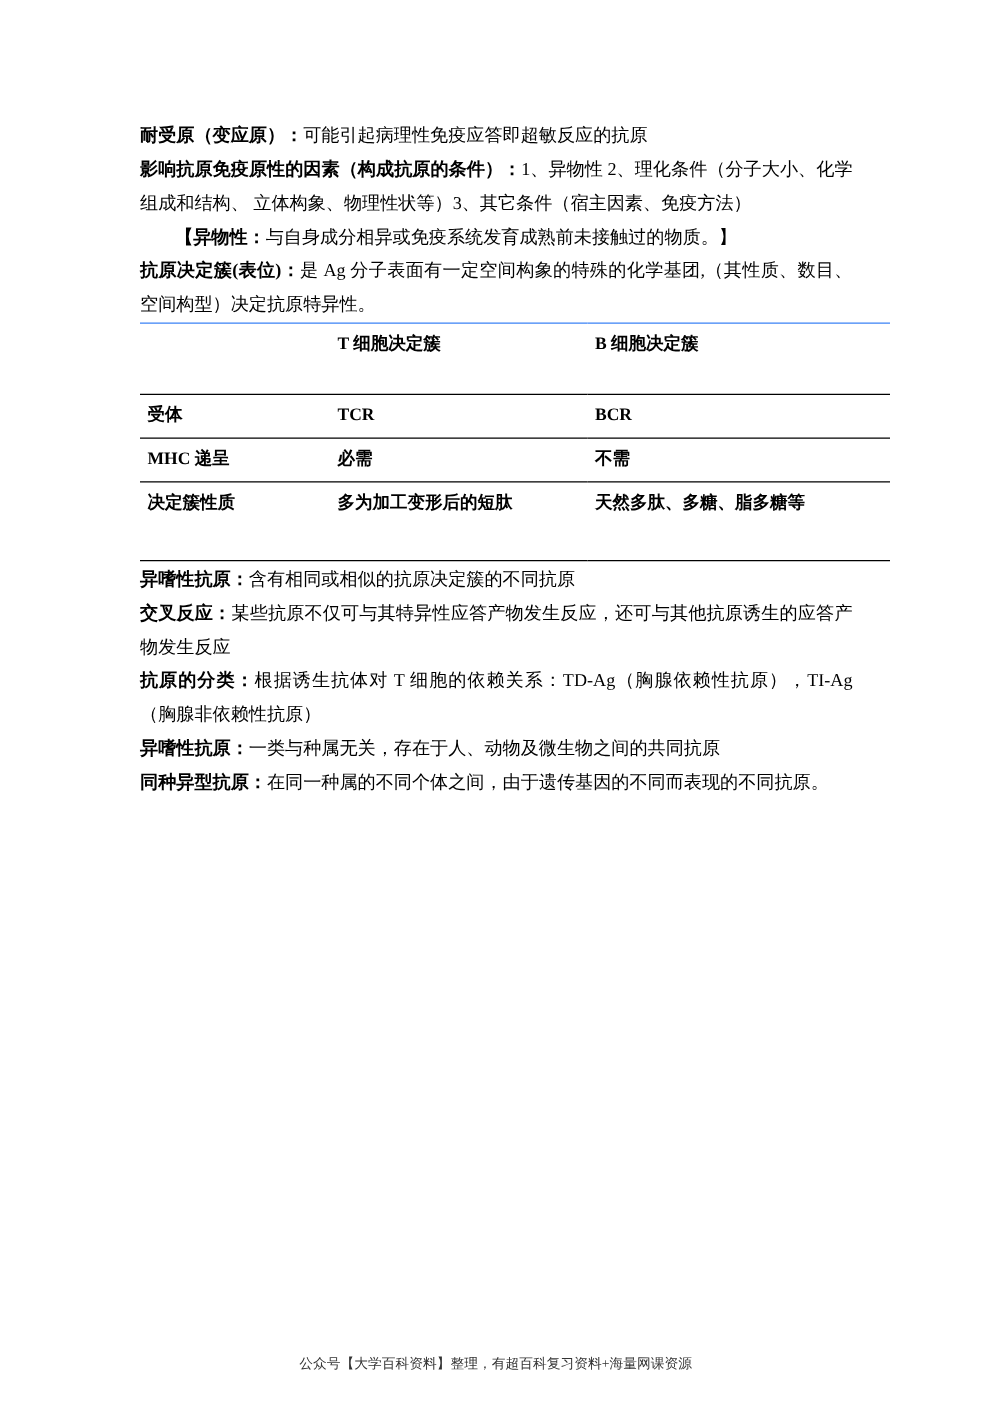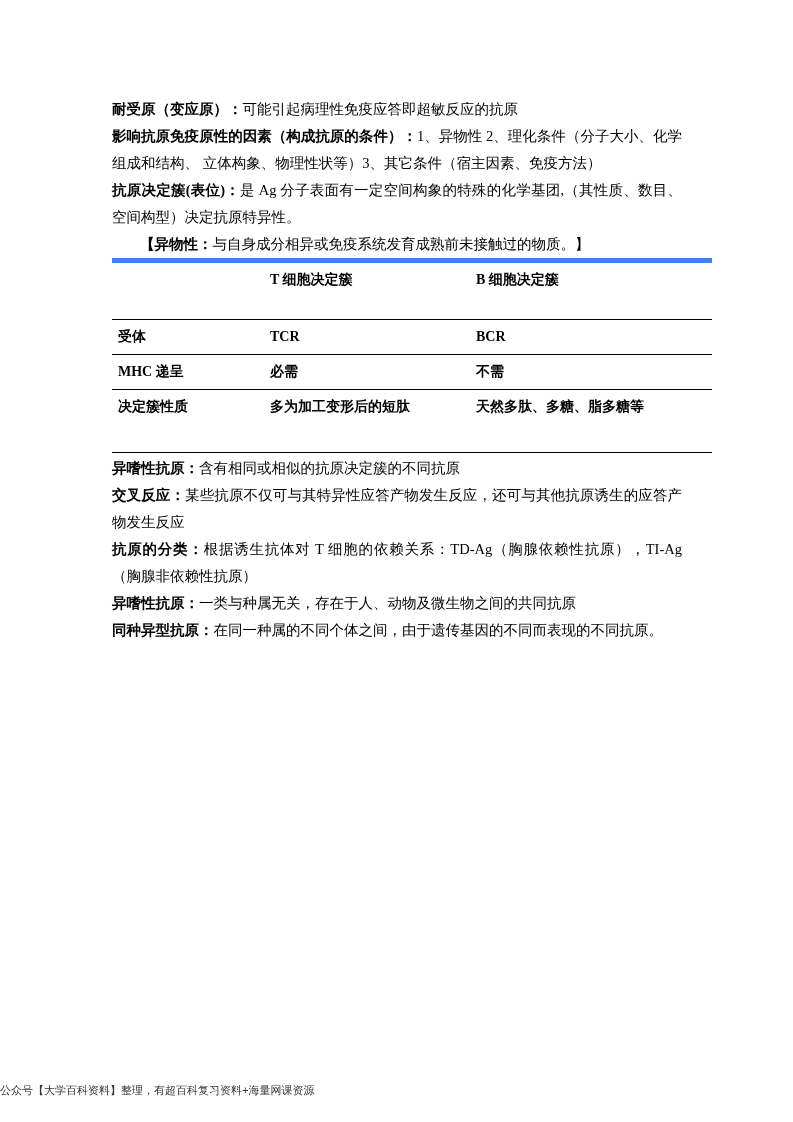--- a/index.html
+++ b/index.html
@@ -42,59 +42,60 @@
   table.cmp td {
     border: 0;
     border-bottom: 1px solid #000;
     font-size: 14px;
     font-weight: bold;
     vertical-align: top;
     padding: 6px 4px 6px 6px;
     line-height: 22px;
   }
   table.cmp tr.first td {
-    border-top: 5px solid #3b82f6;
+    border-top: 1px solid #3b82f6;
   }
   table.cmp td.c1 { width: 142px; }
   table.cmp td.c2 { width: 196px; }
   table.cmp td.c3 { width: 232px; }
   table.cmp tr.tall td { height: 44px; }
   table.cmp tr.tall2 td { height: 50px; }
   .para {
     margin: 0;
     font-size: 14.5px;
     line-height: 27px;
     text-align: justify;
   }
   .para .lead {
     font-weight: bold;
   }
   .footer {
     position: absolute;
     left: 0;
     right: 0;
     bottom: 24px;
+    text-align: center;
     font-size: 11px;
     color: #333;
-    font-family: Liberation Mono, monospace;
+    font-family: Liberation Serif, serif;
   }
 </style>
 </head>
 <body>
 
 <div class="page">
   <div class="content">
 
     <p class="para"><span class="lead">耐受原（变应原）：</span><span>可能引起病理性免疫应答即超敏反应的抗原</span></p>
 
     <p class="para"><span class="lead">影响抗原免疫原性的因素（构成抗原的条件）：</span><span>1、异物性 2、理化条件（分子大小、化学组成和结构、 立体构象、物理性状等）3、其它条件（宿主因素、免疫方法）</span></p>
 
+    <p class="para indent"><span class="lead">【异物性：</span><span>与自身成分相异或免疫系统发育成熟前未接触过的物质。】</span></p>
+
     <p class="para"><span class="lead">抗原决定簇(表位)：</span><span>是 Ag 分子表面有一定空间构象的特殊的化学基团,（其性质、数目、空间构型）决定抗原特异性。</span></p>
-
-    <p class="para indent"><span class="lead">【异物性：</span><span>与自身成分相异或免疫系统发育成熟前未接触过的物质。】</span></p>
 
 
     <table class="cmp">
       <tbody>
         <tr class="first tall">
           <td class="c1"></td>
           <td class="c2">T 细胞决定簇</td>
           <td class="c3">B 细胞决定簇</td>
         </tr>
         <tr>

